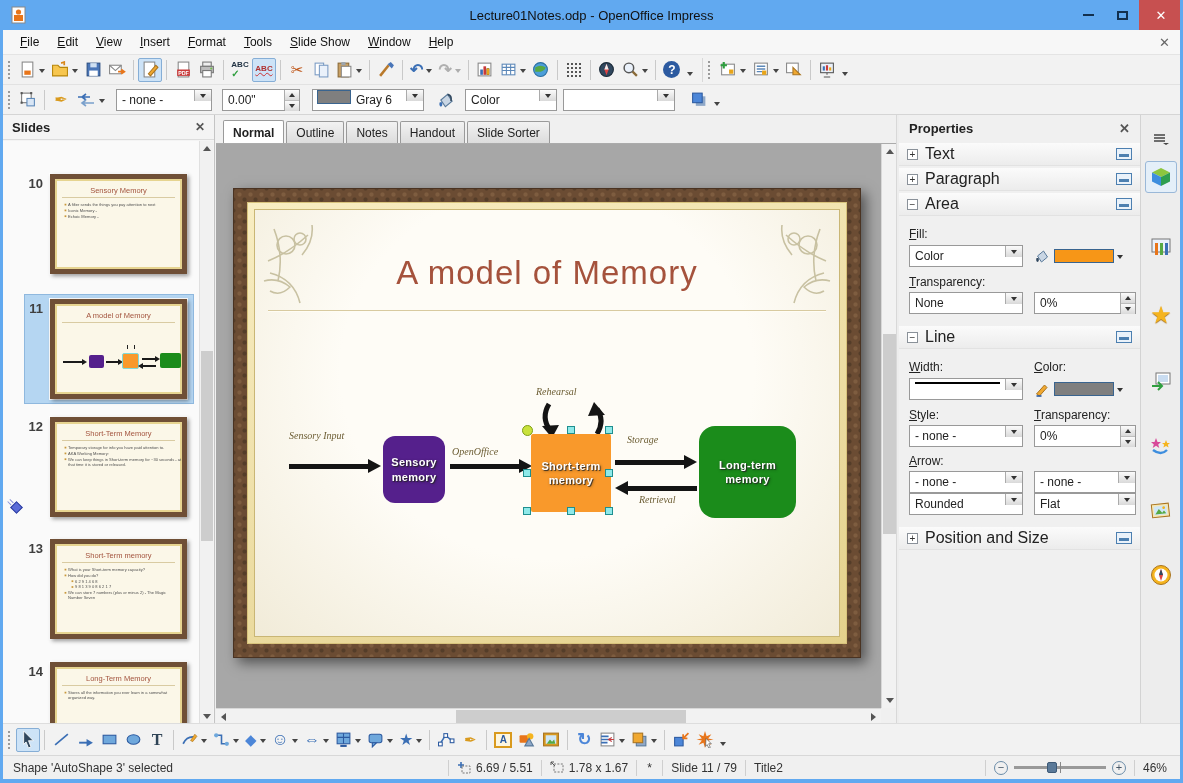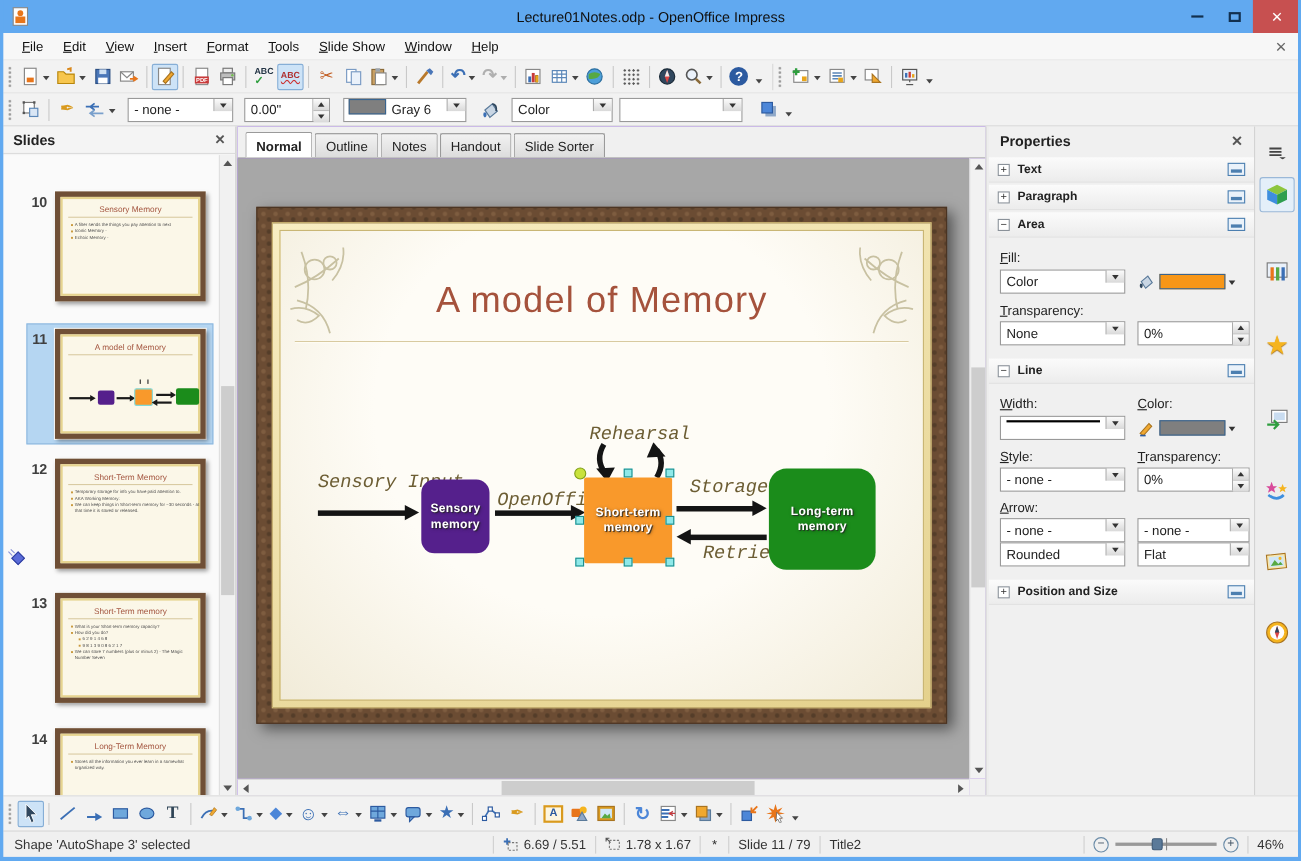--- a/index.html
+++ b/index.html
@@ -82,21 +82,21 @@
   .md{position:absolute;left:4px;top:36px;width:125px;height:42px;}
   .mdb{position:absolute;border-radius:2px;}
   .mda{position:absolute;height:2px;background:#1A1A1A;}
   .mda::after{content:"";position:absolute;right:-4px;top:-2px;border-left:5px solid #1A1A1A;
               border-top:3px solid transparent;border-bottom:3px solid transparent;}
   .anim-ind{position:absolute;left:9px;top:86px;width:9px;height:9px;background:#5A6BD8;border:1px solid #2F3F9E;
             transform:rotate(45deg);}
   .anim-ind::before{content:"";position:absolute;left:-7px;top:2px;width:5px;height:1px;background:#8892D8;box-shadow:0 3px 0 #8892D8;}
   .sp-sb{position:absolute;right:1px;top:26px;width:14px;bottom:0;background:#F1F1F1;border-left:1px solid #E0E0E0;}
   
-  .center{position:absolute;left:213px;top:0;width:680px;height:608px;background:#6d28d9;}
+  .center{position:absolute;left:213px;top:0;width:680px;height:608px;background:#0369a1;}
   .tabstrip{position:absolute;left:0;top:0;width:680px;height:29px;background:#F0F0F0;border-bottom:1px solid #ABABAB;
             display:flex;align-items:flex-end;padding-left:7px;font-size:12px;}
   .vtab{padding:4px 9px 3px;background:linear-gradient(#F2F2F2,#DCDCDC);border:1px solid #9A9A9A;border-bottom:none;
         margin-right:2px;color:#222;border-radius:2px 2px 0 0;}
   .vtab.act{background:#FFF;font-weight:bold;padding-top:5px;}
   .work{position:absolute;left:0;top:29px;width:665px;height:564px;background:#A7A7A7;overflow:hidden;}
   
   .sb{background:#F2F2F2;position:absolute;}
   .sb-v{right:0;top:29px;width:15px;height:564px;border-left:1px solid #D8D8D8;}
   .sb-h{left:0;bottom:0;width:665px;height:15px;border-top:1px solid #D8D8D8;}
@@ -114,41 +114,41 @@
       background-size:11px 11px;background-position:0 0,5px 5px;
       padding:13px;box-shadow:5px 5px 12px rgba(0,0,0,.5);border:1px solid #4A3322;}
   .gold{height:100%;background:linear-gradient(160deg,#F8EDC2,#E4D18C);padding:6px;border:1px solid #D8C37C;}
   .canvas{position:relative;height:100%;border:1px solid #C9B675;
           background:radial-gradient(ellipse at 50% 38%,#FEFCF6 50%,#F1EBD8 100%);}
   .flour{position:absolute;top:5px;opacity:.75;}
   .flour.tl{left:5px;}
   .flour.tr{right:5px;transform:scaleX(-1);}
   .s-title{position:absolute;left:0;right:0;top:44px;text-align:center;font-size:33px;color:#A5523C;letter-spacing:1px;}
   .s-div{position:absolute;left:13px;right:13px;top:100px;border-top:1px solid #D8CAA0;border-bottom:1px solid #FFFDF4;}
-  .scriptlbl{position:absolute;font-family:Liberation Mono, monospace;font-style:italic;font-size:17px;color:#6C5D33;white-space:nowrap;}
+  .scriptlbl{position:absolute;font-family:Liberation Serif, serif;font-style:italic;font-size:10px;color:#6C5D33;white-space:nowrap;}
   .dbox{position:absolute;display:flex;align-items:center;justify-content:center;text-align:center;
         color:#fff;font-weight:bold;font-size:11px;line-height:1.3;letter-spacing:.3px;padding:0 9px;
         text-shadow:1px 1px 0 rgba(40,40,40,.75),1px 1px 3px rgba(0,0,0,.5);}
   .darr{position:absolute;height:5px;background:#141414;}
   .darr .dh{position:absolute;right:-12px;top:-5px;width:0;height:0;border-left:13px solid #141414;
             border-top:7.5px solid transparent;border-bottom:7.5px solid transparent;}
   .darr.rev .dh{right:auto;left:-12px;border-left:none;border-right:13px solid #141414;}
   .hnd{position:absolute;width:8px;height:8px;background:#8FE9E9;border:1px solid #1F8F8F;}
   .hnd.circ{width:11px;height:11px;background:#C9E23C;border-color:#7F9E17;border-radius:50%;}
   
   .split{position:absolute;left:893px;top:0;width:3px;height:608px;background:#EDEDED;border-left:1px solid #D8D8D8;}
   
   .props{position:absolute;left:896px;top:0;width:241px;height:608px;background:#F0F0F0;font-size:12px;color:#222;}
   .p-head{height:26px;display:flex;align-items:center;padding:0 10px;font-weight:bold;font-size:13px;}
   .p-close{margin-left:auto;color:#555;}
   .sec-head{height:23px;display:flex;align-items:center;gap:7px;padding:0 8px;margin-top:2px;
             background:linear-gradient(#FBFBFB,#ECECEC);border-bottom:1px solid #E2E2E2;}
   .exp{width:11px;height:11px;border:1px solid #8A9199;background:#fff;font-size:10px;line-height:9px;
        text-align:center;color:#333;flex:none;}
-  .sec-lab{font-weight:bold;font-size:11px;flex:1;}
+  .sec-lab{font-weight:normal;font-size:16px;flex:1;}
   .dlg{width:16px;height:12px;border:1px solid #4C7FB0;background:#EAF2FA;position:relative;flex:none;}
   .dlg::after{content:"";position:absolute;left:2px;bottom:2px;right:2px;height:3px;background:#4C7FB0;}
   .sec-body{padding:4px 10px 10px;}
   .flab{margin:7px 0 3px;}
   .row2{display:grid;grid-template-columns:114px 102px;gap:11px;align-items:center;}
   .swctl{height:24px;display:flex;align-items:center;gap:3px;}
   
   .sts{position:absolute;left:1137px;top:0;width:40px;height:608px;background:#EDEDED;border-left:1px solid #D3D3D3;}
   .ts-btn{position:absolute;left:4px;width:32px;height:32px;display:flex;align-items:center;justify-content:center;border-radius:3px;}
   .ts-btn.act{border:1px solid #9AB8D8;background:#E4EFF9;}

